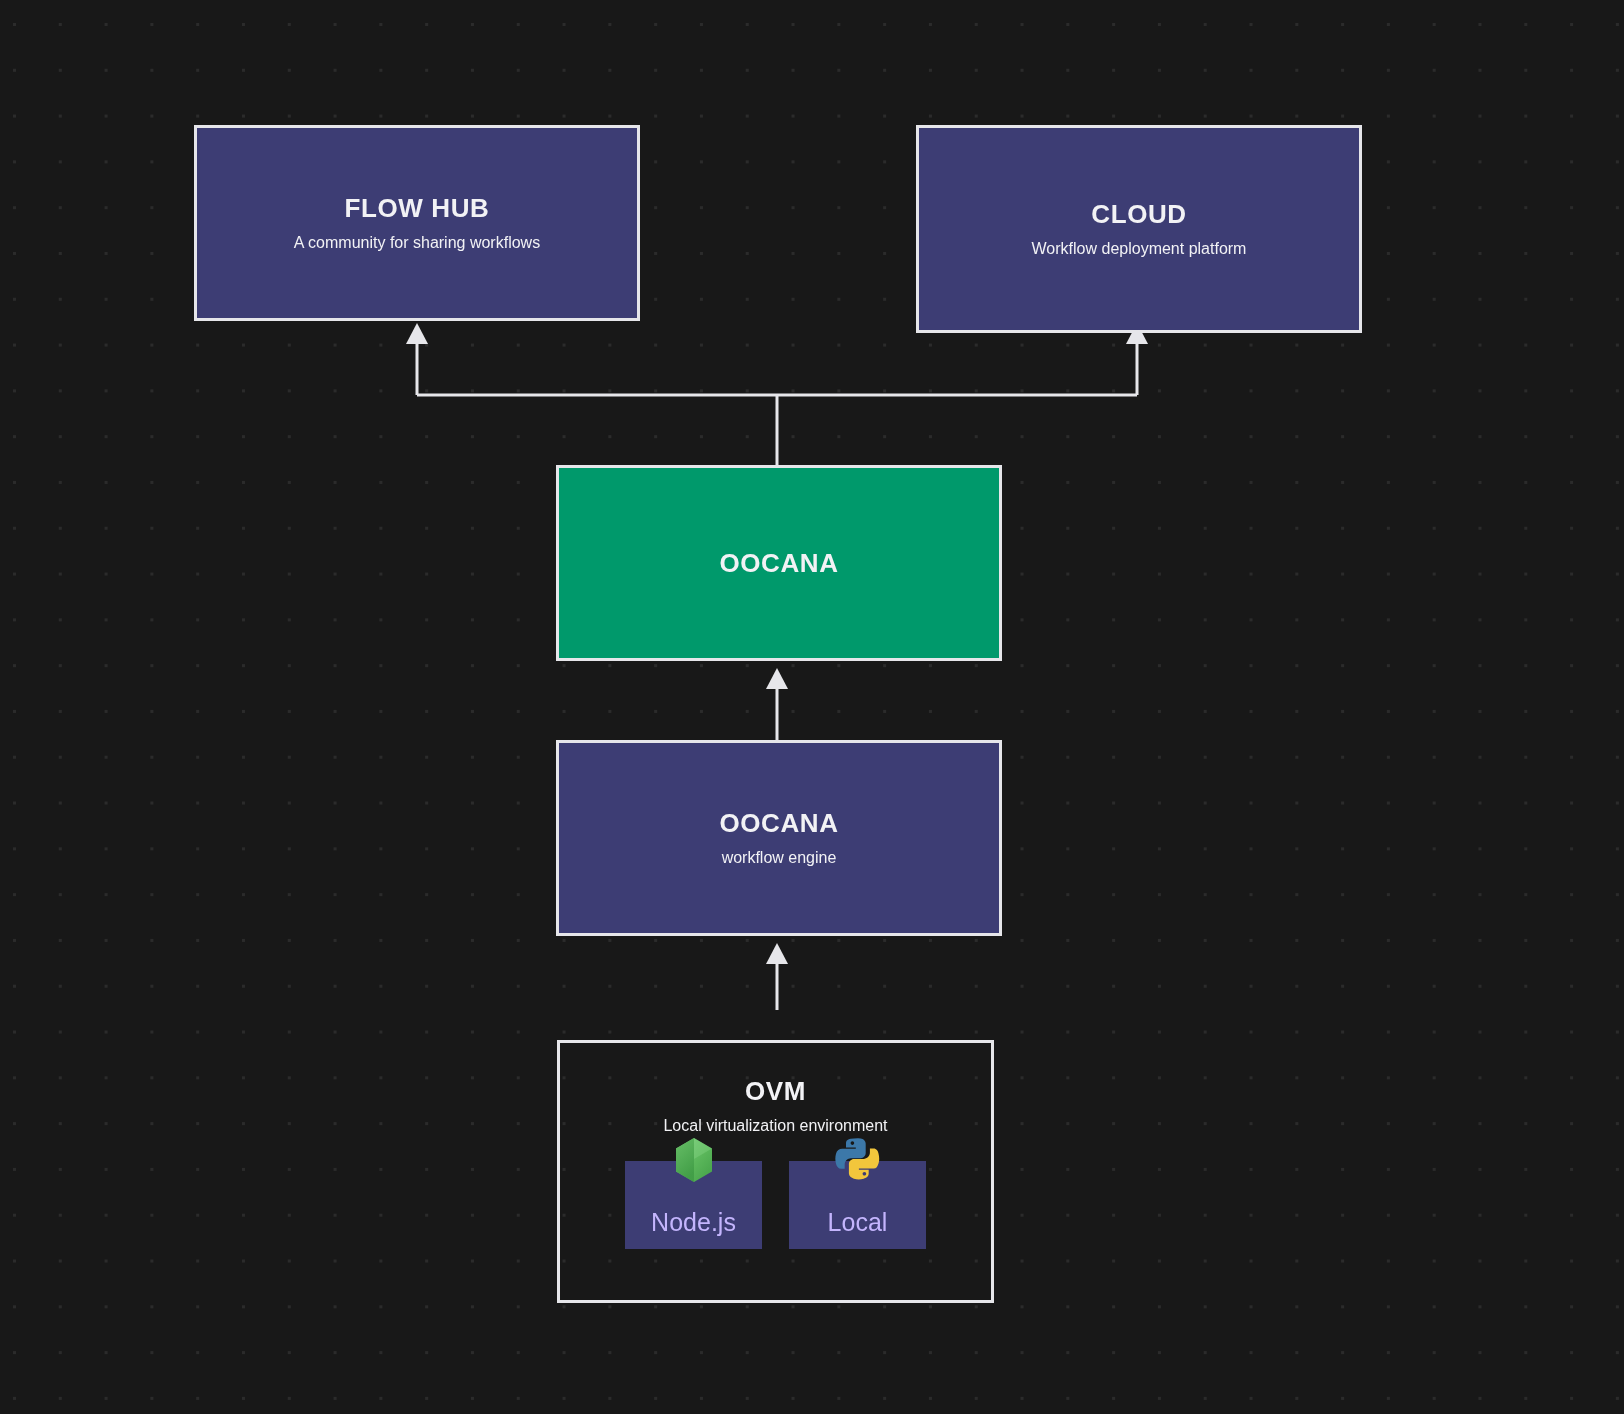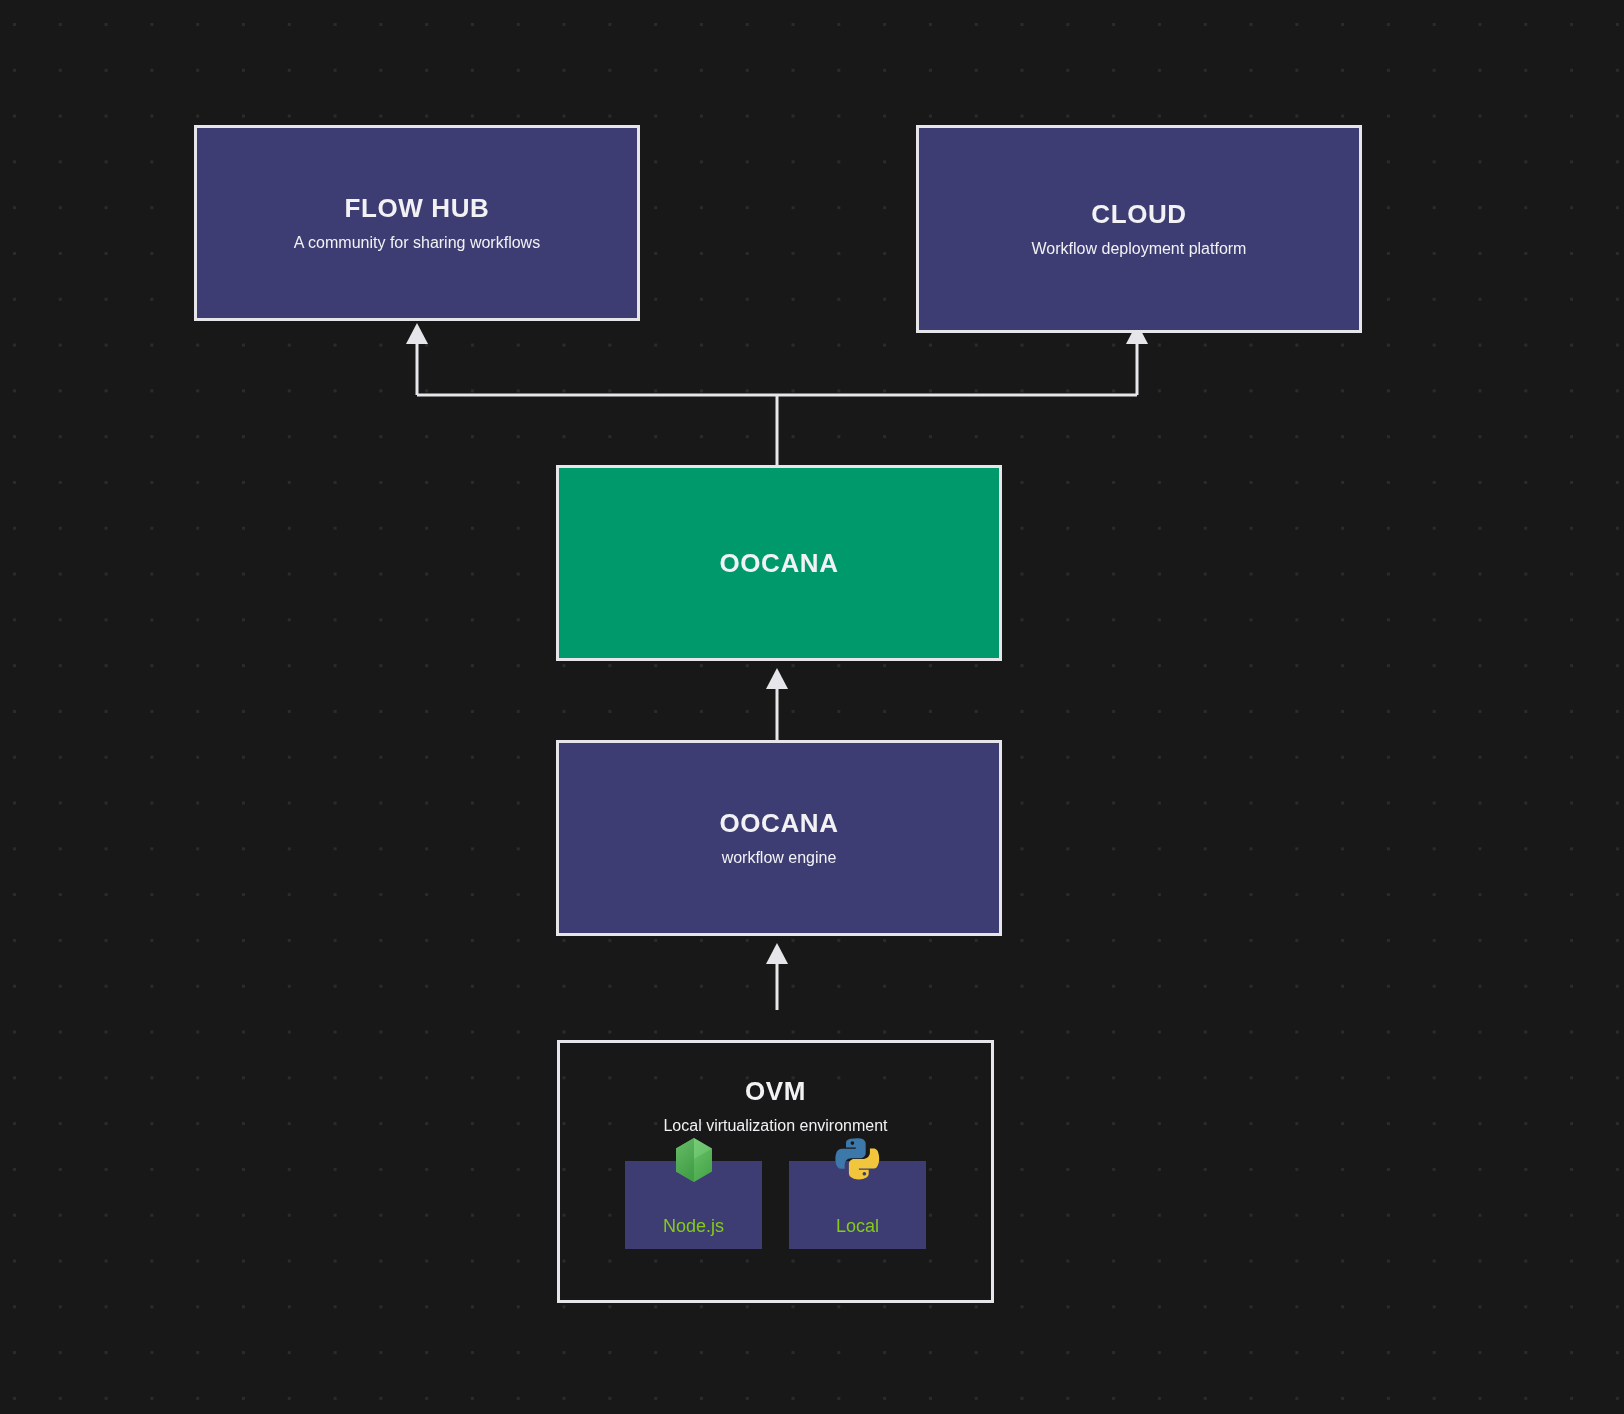--- a/index.html
+++ b/index.html
@@ -82,22 +82,22 @@
     box-sizing: border-box;
     width: 137px;
     height: 88px;
     background: #3d3d74;
     display: flex;
     align-items: flex-end;
     justify-content: center;
     padding-bottom: 14px;
   }
   .runtime .rt-label {
-    font-size: 18px;
-    color: #84cc16;
+    font-size: 25px;
+    color: #c4b5fd;
     line-height: 1;
   }
   .runtime .rt-icon {
     position: absolute;
     top: -26px;
     left: 50%;
     transform: translateX(-50%);
     width: 46px;
     height: 50px;
     display: block;

